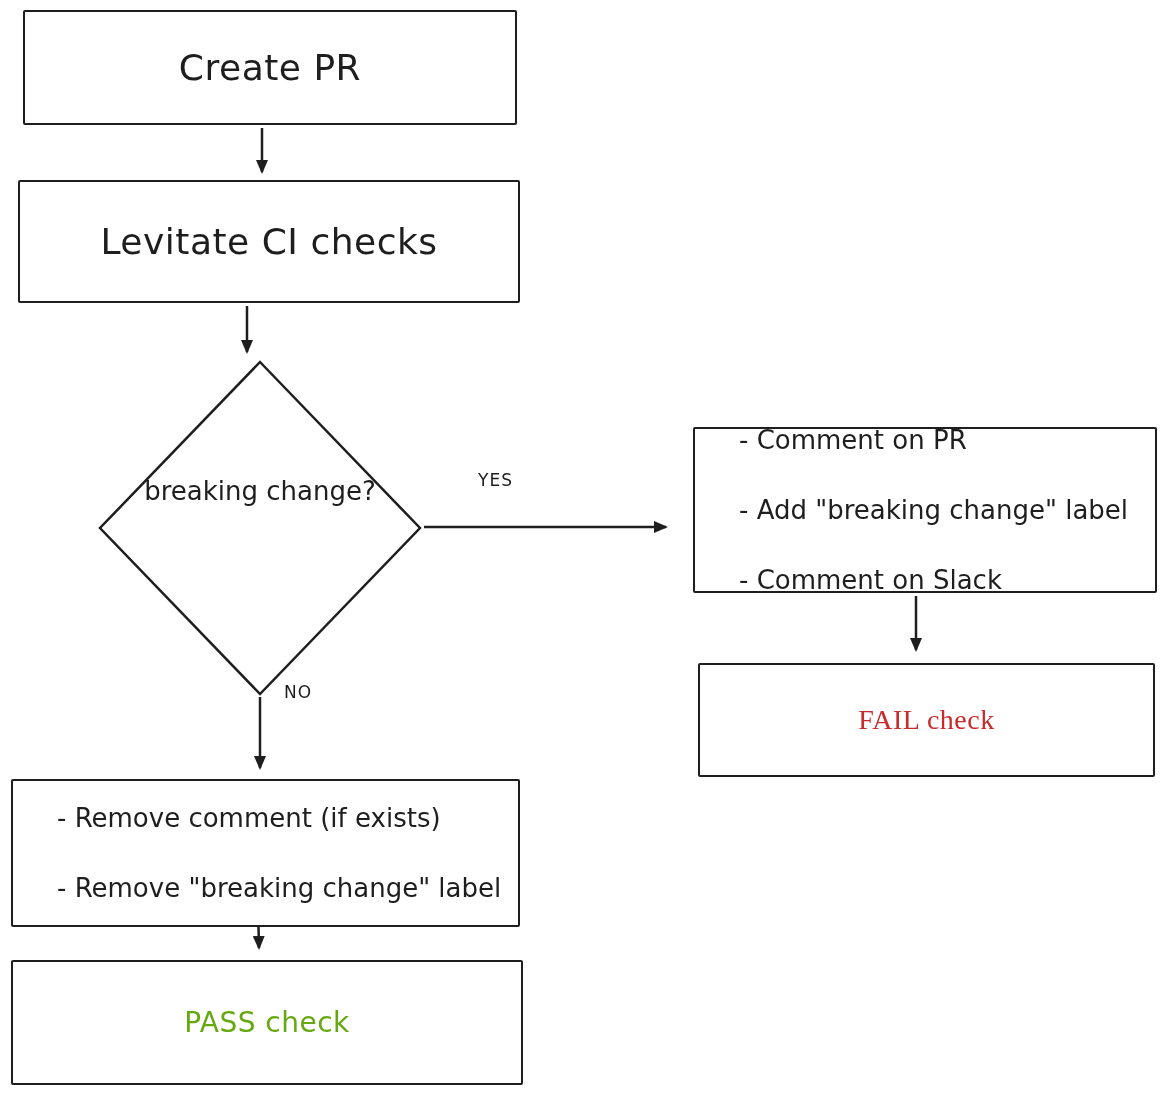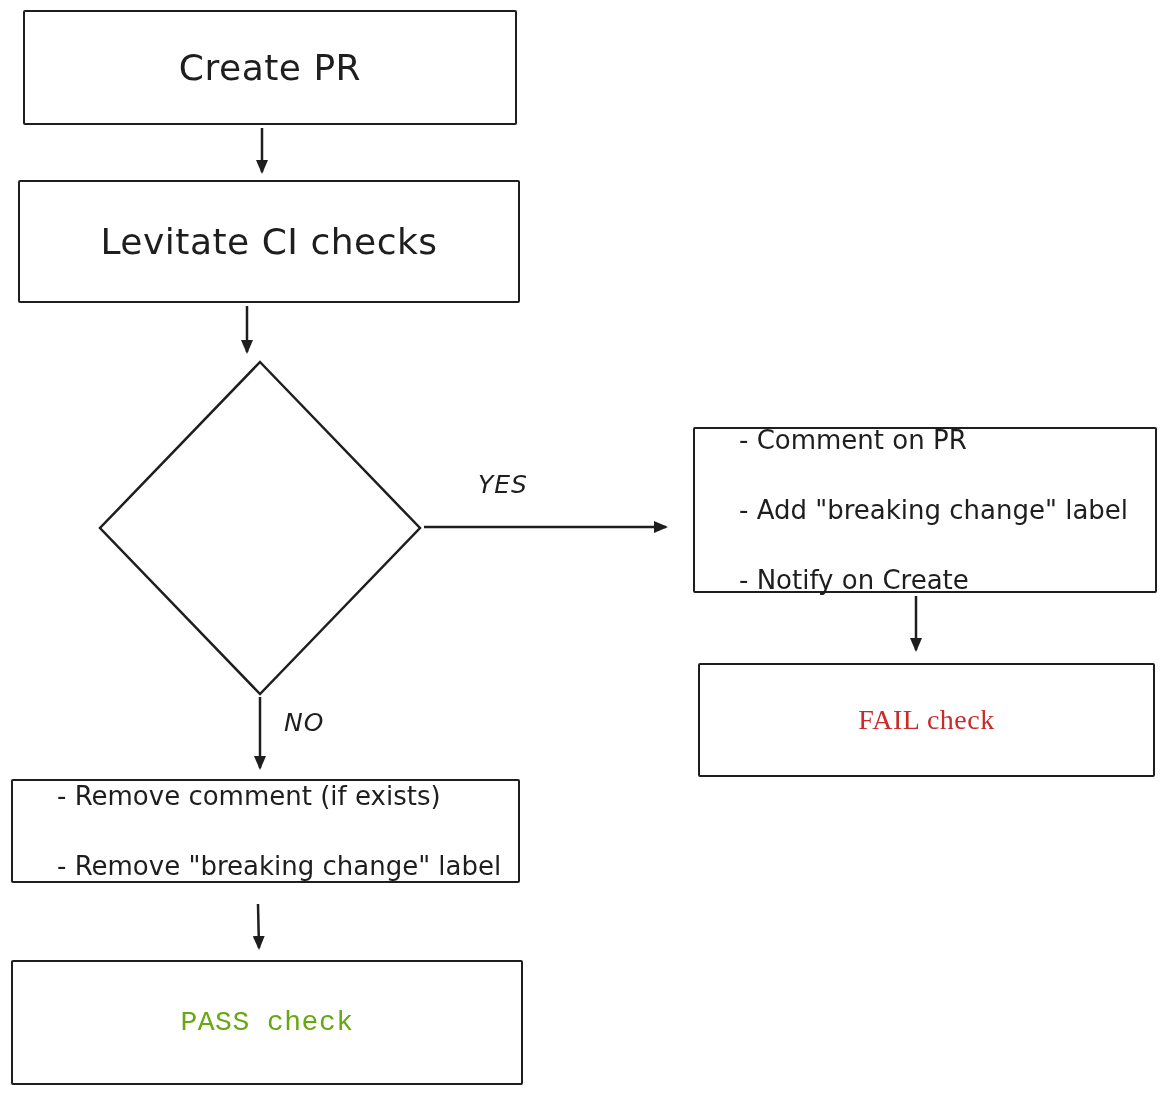--- a/index.html
+++ b/index.html
@@ -60,27 +60,26 @@
     left: 110px;
     top: 472px;
     width: 300px;
     text-align: center;
     font-size: 26px;
     line-height: 38px;
     color: #1e1e1e;
   }
   .edge-label {
     position: absolute;
-    font-size: 25px;
-    font-style: italic;
+    font-size: 17px;
     letter-spacing: 1px;
     color: #1e1e1e;
   }
   .edge-label.yes { left: 478px; top: 470px; }
-  .edge-label.no  { left: 284px; top: 708px; }
+  .edge-label.no  { left: 284px; top: 682px; }
   .fail-text { font-size: 28px; }
   .pass-text { font-size: 28px; }
 </style>
 </head>
 <body>
 
 <div class="canvas">
 
   <svg class="edges" viewBox="0 0 1167 1093">
     <defs>
@@ -106,38 +105,39 @@
 
   <div class="node center" style="left:23px; top:10px; width:494px; height:115px;">
     <span class="node-label">Create PR</span>
   </div>
 
   <div class="node center" style="left:18px; top:180px; width:502px; height:123px;">
     <span class="node-label">Levitate CI checks</span>
   </div>
 
   <div class="diamond-label">
+    <div>breaking change?</div>
   </div>
 
   <div class="edge-label yes">YES</div>
 
   <div class="edge-label no">NO</div>
 
   <div class="node list" style="left:693px; top:427px; width:464px; height:166px;">
     <div class="list-line">- Comment on PR</div>
     <div class="list-line">- Add "breaking change" label</div>
-    <div class="list-line">- Notify on Create</div>
+    <div class="list-line">- Comment on Slack</div>
   </div>
 
   <div class="node center" style="left:698px; top:663px; width:457px; height:114px;font-family:Liberation Serif, serif;">
     <span class="node-label fail-text" style="color: rgb(201, 42, 42);">FAIL check</span>
   </div>
 
-  <div class="node list" style="left:11px; top:779px; width:509px; height:104px;">
+  <div class="node list" style="left:11px; top:779px; width:509px; height:148px;">
     <div class="list-line">- Remove comment (if exists)</div>
     <div class="list-line">- Remove "breaking change" label</div>
   </div>
 
-  <div class="node center" style="left:11px; top:960px; width:512px; height:125px;font-family:Liberation Mono, monospace;">
+  <div class="node center" style="left:11px; top:960px; width:512px; height:125px;">
     <span class="node-label pass-text" style="color: rgb(102, 168, 15);">PASS check</span>
   </div>
 
 </div>
 
 </body></html>

